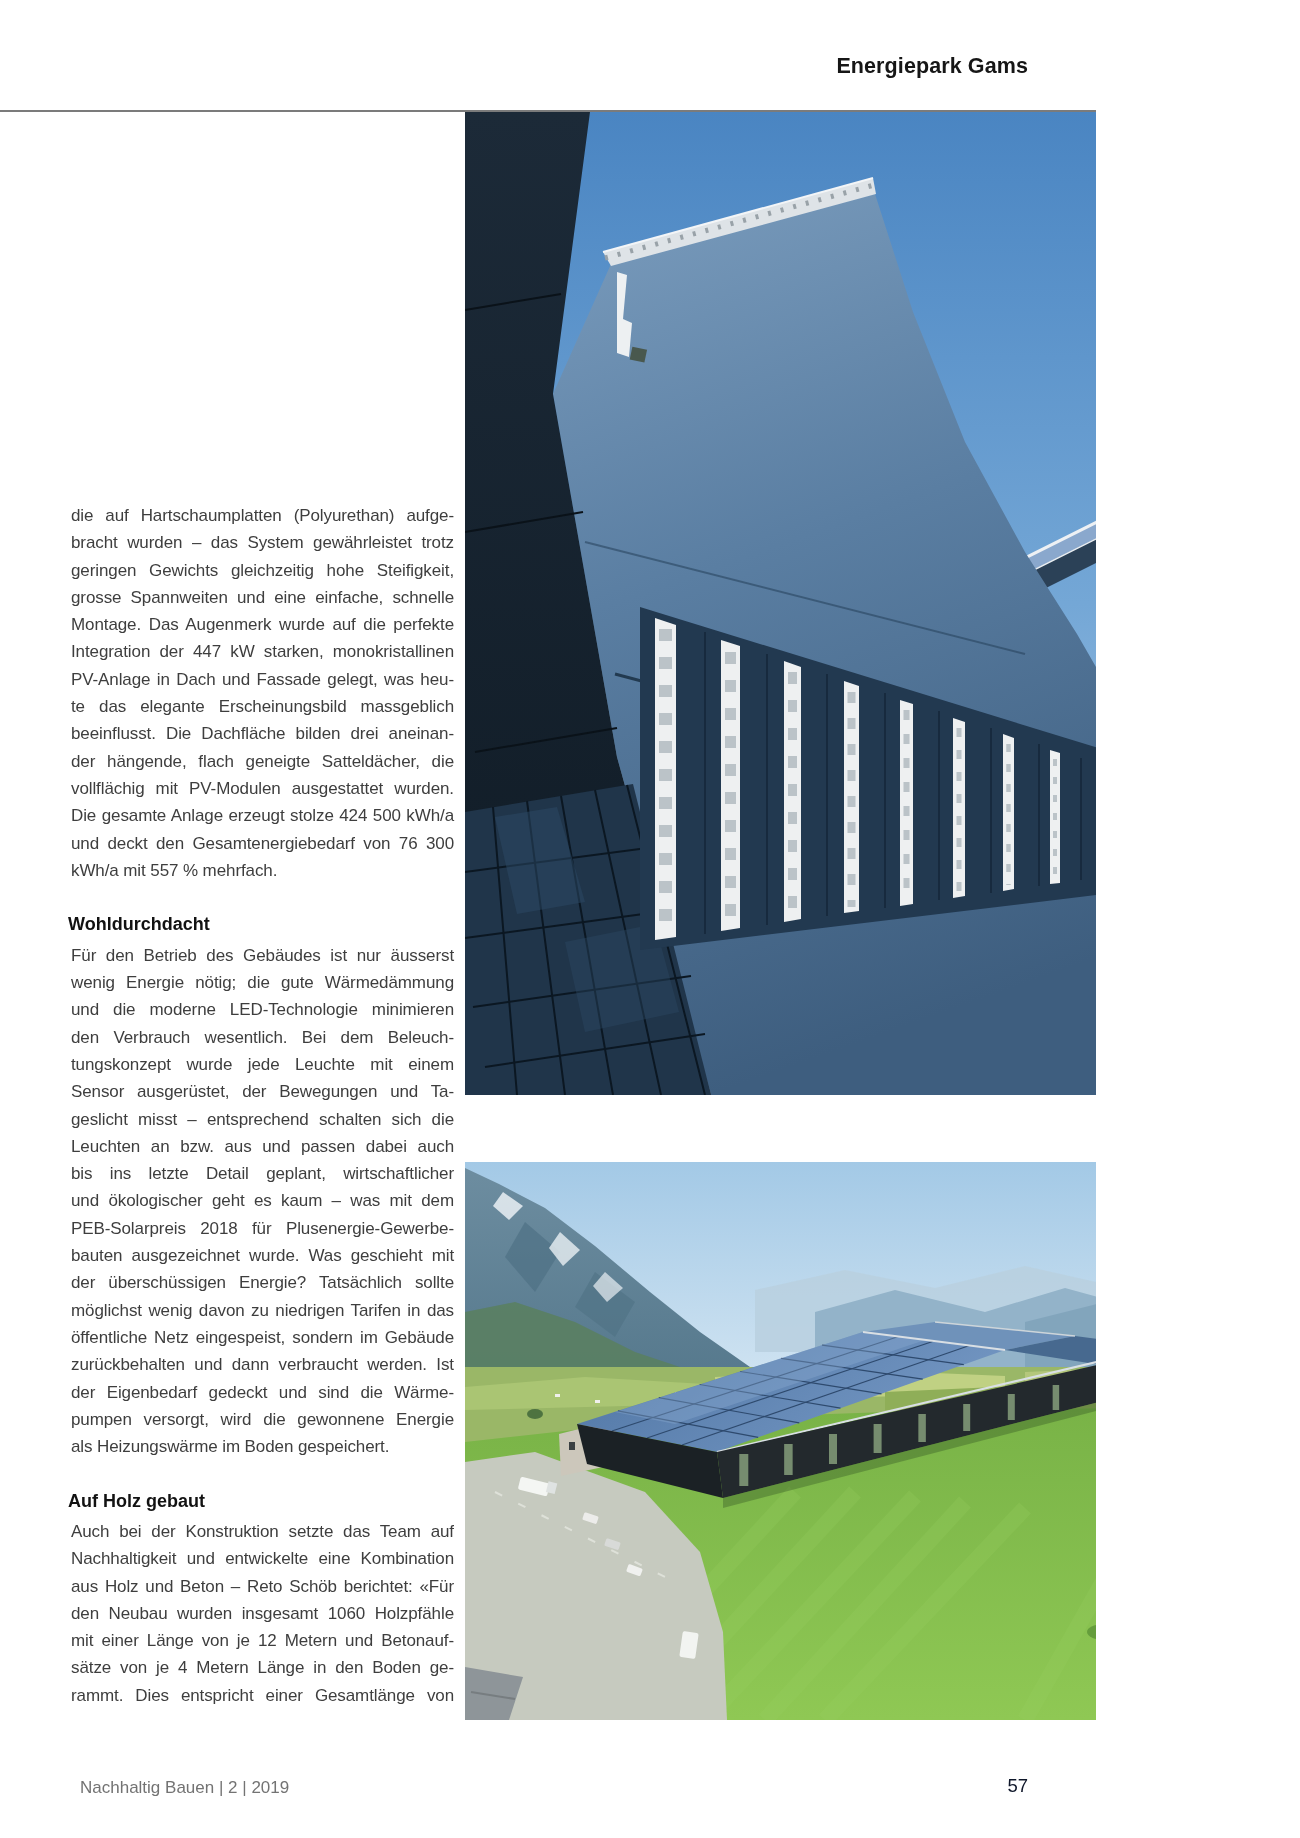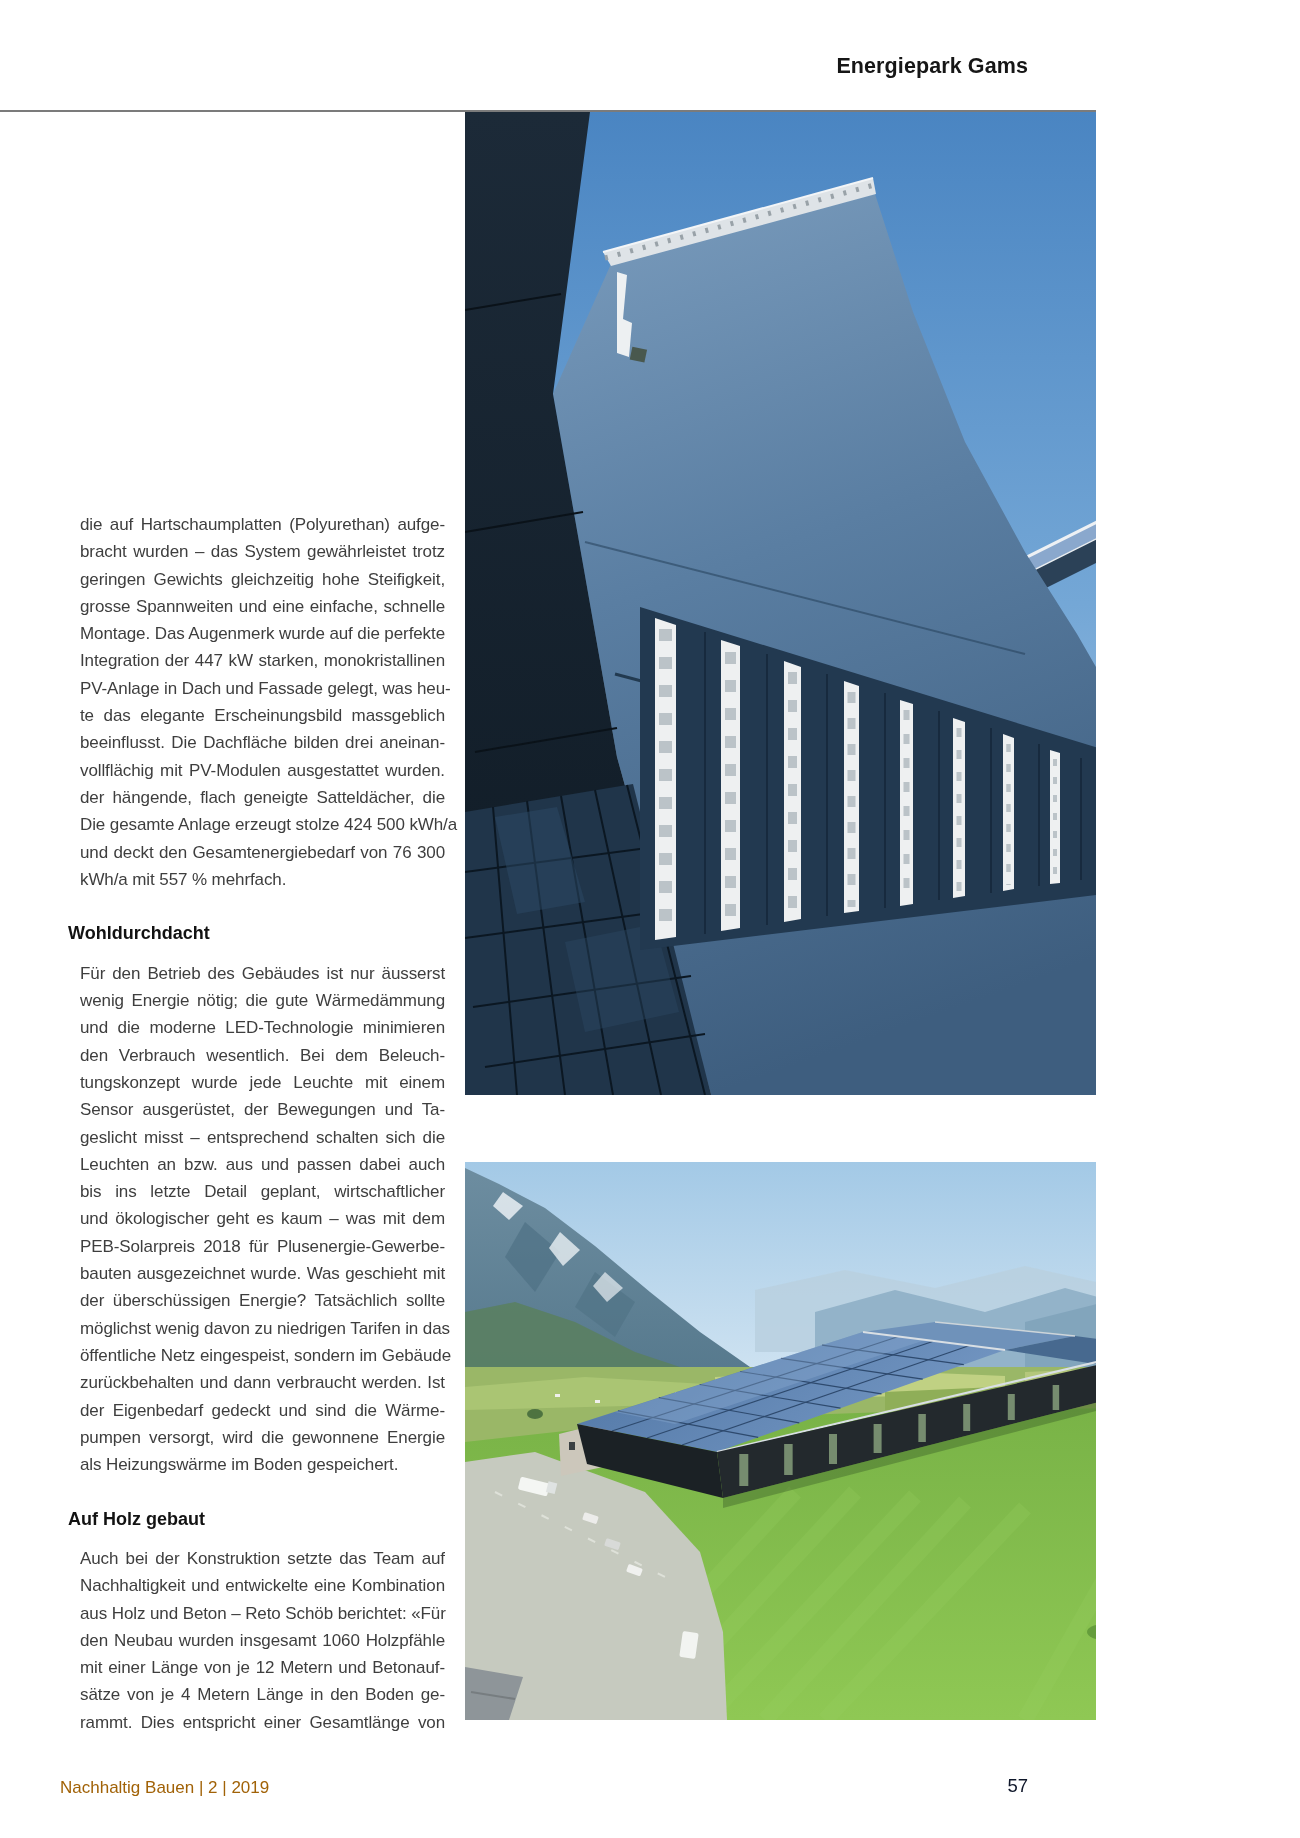--- a/index.html
+++ b/index.html
@@ -12,36 +12,36 @@
     position:absolute;top:54px;right:68px;margin:0;
     font-size:21.5px;font-weight:700;color:#161616;letter-spacing:0.1px;
   }
   .header-rule{
     position:absolute;top:110px;left:0;width:1300px;height:2px;background:#7b7b7b;
   }
   .text-col{
     position:absolute;left:68px;top:499px;width:389px;
     font-size:17px;color:#3e3e3e;letter-spacing:-0.1px;
   }
-  .para{margin:12px;}
+  .para{margin:3px;}
   .line{
     display:block;height:27.3px;line-height:27.3px;white-space:nowrap;
     text-align:justify;text-align-last:justify;
   }
   .para:not(.continues) .line:last-child{text-align-last:left;}
   .sec-heading{
     margin:27.3px 0 0 0;font-size:18px;line-height:27.3px;
     font-weight:700;color:#121212;letter-spacing:0;
   }
   .figure{position:absolute;margin:0;padding:0;line-height:0;}
   .figure svg{display:block;}
   #photo-facade{left:465px;top:112px;width:767px;height:983px;}
   #photo-aerial{left:465px;top:1162px;width:767px;height:558px;}
   .footer-mag{
-    position:absolute;left:60px;top:1778px;font-size:17px;color:#a16207;line-height:20px;
+    position:absolute;left:80px;top:1778px;font-size:17px;color:#737373;line-height:20px;
   }
   .footer-page{
     position:absolute;right:68px;top:1776px;font-size:18.5px;color:#0f172a;line-height:20px;
   }
 </style>
 </head>
 <body>
 
 <div class="page">
 
@@ -52,22 +52,22 @@
     <div class="para">
         <span class="line">die auf Hartschaumplatten (Polyurethan) aufge-</span>
         <span class="line">bracht wurden – das System gewährleistet trotz</span>
         <span class="line">geringen Gewichts gleichzeitig hohe Steifigkeit,</span>
         <span class="line">grosse Spannweiten und eine einfache, schnelle</span>
         <span class="line">Montage. Das Augenmerk wurde auf die perfekte</span>
         <span class="line">Integration der 447 kW starken, monokristallinen</span>
         <span class="line">PV-Anlage in Dach und Fassade gelegt, was heu-</span>
         <span class="line">te das elegante Erscheinungsbild massgeblich</span>
         <span class="line">beeinflusst. Die Dachfläche bilden drei aneinan-</span>
+        <span class="line">der hängende, flach geneigte Satteldächer, die</span>
         <span class="line">vollflächig mit PV-Modulen ausgestattet wurden.</span>
-        <span class="line">der hängende, flach geneigte Satteldächer, die</span>
         <span class="line">Die gesamte Anlage erzeugt stolze 424 500 kWh/a</span>
         <span class="line">und deckt den Gesamtenergiebedarf von 76 300</span>
         <span class="line">kWh/a mit 557 % mehrfach.</span>
       </div>
     <h2 class="sec-heading">Wohldurchdacht</h2>
     <div class="para">
         <span class="line">Für den Betrieb des Gebäudes ist nur äusserst</span>
         <span class="line">wenig Energie nötig; die gute Wärmedämmung</span>
         <span class="line">und die moderne LED-Technologie minimieren</span>
         <span class="line">den Verbrauch wesentlich. Bei dem Beleuch-</span>

